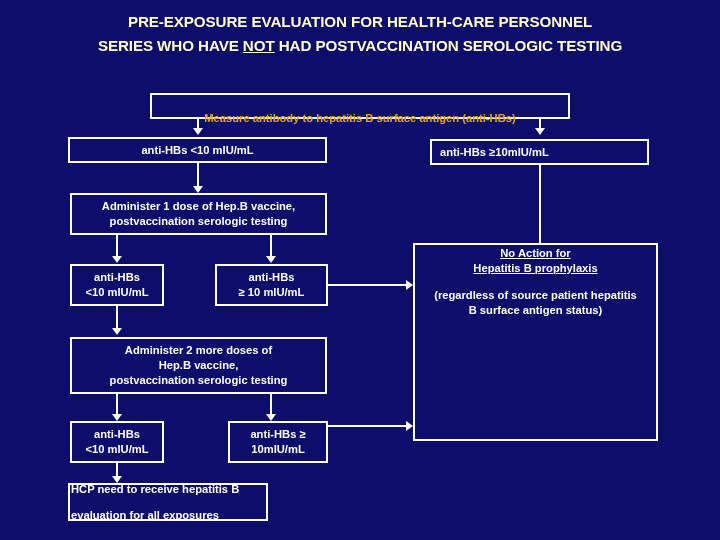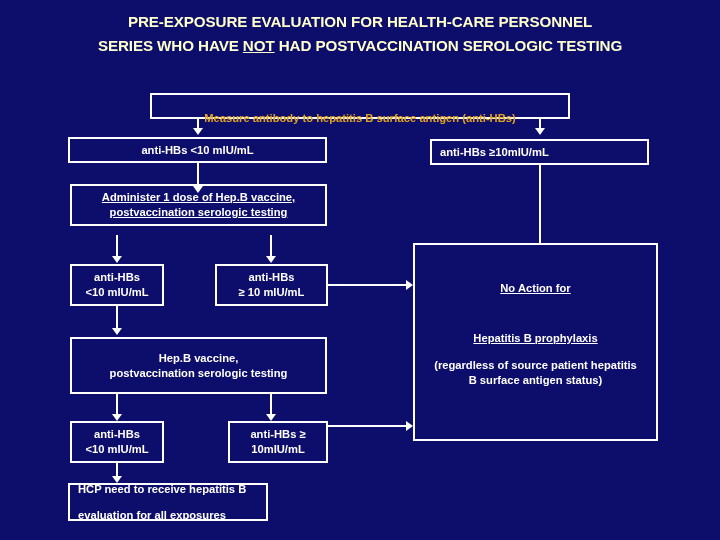--- a/index.html
+++ b/index.html
@@ -74,21 +74,21 @@
   }
   .arrow-right {
     position: absolute;
     width: 0; height: 0;
     border-top: 5px solid transparent;
     border-bottom: 5px solid transparent;
     border-left: 7px solid #ffffff;
   }
 
   .gold { color: #e0a020; margin-top: 24px; }
-  .u { text-decoration: underline; margin-top: 35px; }
+  .u { text-decoration: underline; }
 
   .citation {
     position: absolute;
     color: #ffffff;
     font-weight: bold;
     font-size: 11.6px;
     white-space: nowrap;
   }
 </style>
 </head>
@@ -117,21 +117,21 @@
 
   <div class="box left-align" style="left:430px; top:139px; width:219px; height:26px;">
     <span>anti-HBs ≥10mIU/mL</span>
   </div>
 
   <div class="vline" style="left:197px; top:163px; width:2px; height:25px;"></div>
   <div class="arrow-down" style="left:193px; top:186px;"></div>
 
   <div class="vline" style="left:539px; top:163px; width:2px; height:80px;"></div>
 
-  <div class="box" style="left:70px; top:184px; width:257px; height:42px; flex-direction:column;text-decoration:underline;">
+  <div class="box" style="left:70px; top:193px; width:257px; height:42px; flex-direction:column;">
     <div>Administer 1 dose of Hep.B vaccine,</div>
     <div>postvaccination serologic testing</div>
   </div>
 
   <div class="vline" style="left:116px; top:235px; width:2px; height:23px;"></div>
   <div class="arrow-down" style="left:112px; top:256px;"></div>
 
   <div class="vline" style="left:270px; top:235px; width:2px; height:23px;"></div>
   <div class="arrow-down" style="left:266px; top:256px;"></div>
 
@@ -145,20 +145,21 @@
     <div>≥ 10 mIU/mL</div>
   </div>
 
   <div class="hline" style="left:328px; top:284px; width:79px; height:2px;"></div>
   <div class="arrow-right" style="left:406px; top:280px;"></div>
 
   <div class="vline" style="left:116px; top:306px; width:2px; height:24px;"></div>
   <div class="arrow-down" style="left:112px; top:328px;"></div>
 
   <div class="box" style="left:70px; top:337px; width:257px; height:57px; flex-direction:column;">
+    <div>Administer 2 more doses of</div>
     <div>Hep.B vaccine,</div>
     <div>postvaccination serologic testing</div>
   </div>
 
   <div class="vline" style="left:116px; top:394px; width:2px; height:22px;"></div>
   <div class="arrow-down" style="left:112px; top:414px;"></div>
 
   <div class="vline" style="left:270px; top:394px; width:2px; height:22px;"></div>
   <div class="arrow-down" style="left:266px; top:414px;"></div>
 
@@ -171,21 +172,21 @@
     <div>anti-HBs ≥</div>
     <div>10mIU/mL</div>
   </div>
 
   <div class="hline" style="left:328px; top:425px; width:79px; height:2px;"></div>
   <div class="arrow-right" style="left:406px; top:421px;"></div>
 
   <div class="vline" style="left:116px; top:463px; width:2px; height:15px;"></div>
   <div class="arrow-down" style="left:112px; top:476px;"></div>
 
-  <div class="box" style="left:68px; top:483px; width:200px; height:38px; flex-direction:column; align-items:flex-start; text-align:left; padding-left:8px;gap:11px;">
+  <div class="box" style="left:68px; top:483px; width:200px; height:38px; flex-direction:column; align-items:flex-start; text-align:left; padding-left:1px;gap:11px;">
     <div>HCP need to receive hepatitis B</div>
     <div>evaluation for all exposures</div>
   </div>
 
   <div class="box" style="left:413px; top:243px; width:245px; height:198px; flex-direction:column; justify-content:flex-start; ">
     <div class="u">No Action for</div>
     <div class="u">Hepatitis B prophylaxis</div>
     <div style="height:12px;"></div>
     <div>(regardless of source patient hepatitis</div>
     <div>B surface antigen status)</div>

